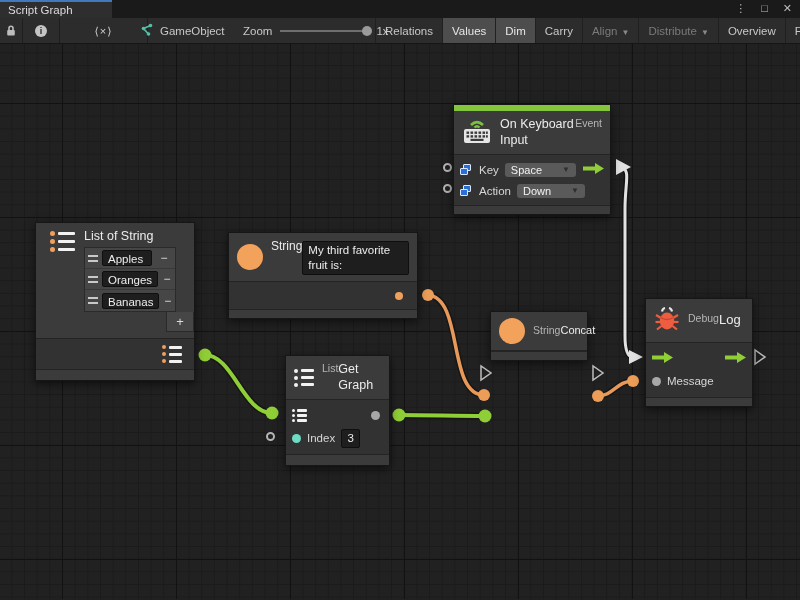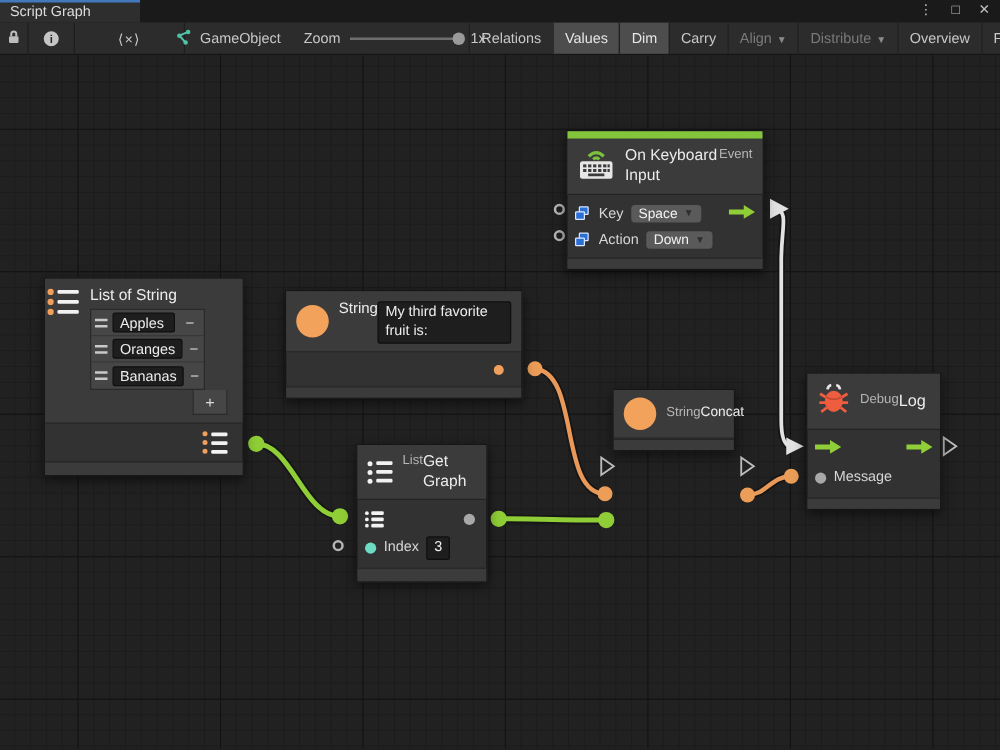--- a/index.html
+++ b/index.html
@@ -71,21 +71,21 @@
     font-size:11.5px; color:#D6D6D6; }
   .node-footer { height:9px; background:#3B3B3B; border-top:1px solid #242424; }
   .accentbar { height:6px; background:#83C63C; }
   .dot { width:9px; height:9px; border-radius:50%; flex:0 0 auto; }
   .dot.sm { width:8px; height:8px; }
   .dot.gray { background:#A8A8A8; }
   .dot.orange { background:#F0A05C; }
   .dot.teal { background:#6EDCC4; }
   .bigdot { width:26px; height:26px; border-radius:50%; background:#F3A25B; flex:0 0 auto; }
   .pill { background:#5A5A5A; border-radius:3px; padding:1px 6px; color:#F2F2F2;
-    font-size:11px; display:flex; align-items:center; gap:5px; }
+    font-size:11px; display:flex; align-items:center; gap:20px; }
   .pill .caret { color:#2E2E2E; font-size:8px; }
   .field { background:#1E1E1E; border:1px solid #0F0F0F; border-radius:2px;
     color:#EDEDED; font-size:11.5px; padding:1px 5px; line-height:15px; }
   .hollow-circle { position:absolute; width:9px; height:9px; border:2px solid #B5B5B5;
     border-radius:50%; background:transparent; }
   
   .licon { display:flex; flex-direction:column; gap:3px; flex:0 0 auto; }
   .licon .r { display:flex; align-items:center; gap:3px; }
   .licon .d { border-radius:50%; }
   .licon .b { border-radius:1px; background:#F2F2F2; }
@@ -267,21 +267,21 @@
         <span class="pill">
             <span>Down</span>
             <span class="caret">▼</span>
           </span>
       </div>
     </div>
     <div class="node-footer"></div>
   </div>
 
   <div class="node" style="left:35px; top:178px; width:160px">
-    <div style="padding:8px 2px 6px; border-bottom:1px solid #242424; background:#3B3B3B;">
+    <div style="padding:8px 14px 6px; border-bottom:1px solid #242424; background:#3B3B3B;">
       <div style="display:flex; align-items:flex-start; gap:9px;">
         <span class="licon big">
           <span class="r">
               <span class="d orange"></span>
               <span class="b"></span>
             </span>
           <span class="r">
               <span class="d orange"></span>
               <span class="b"></span>
             </span>

